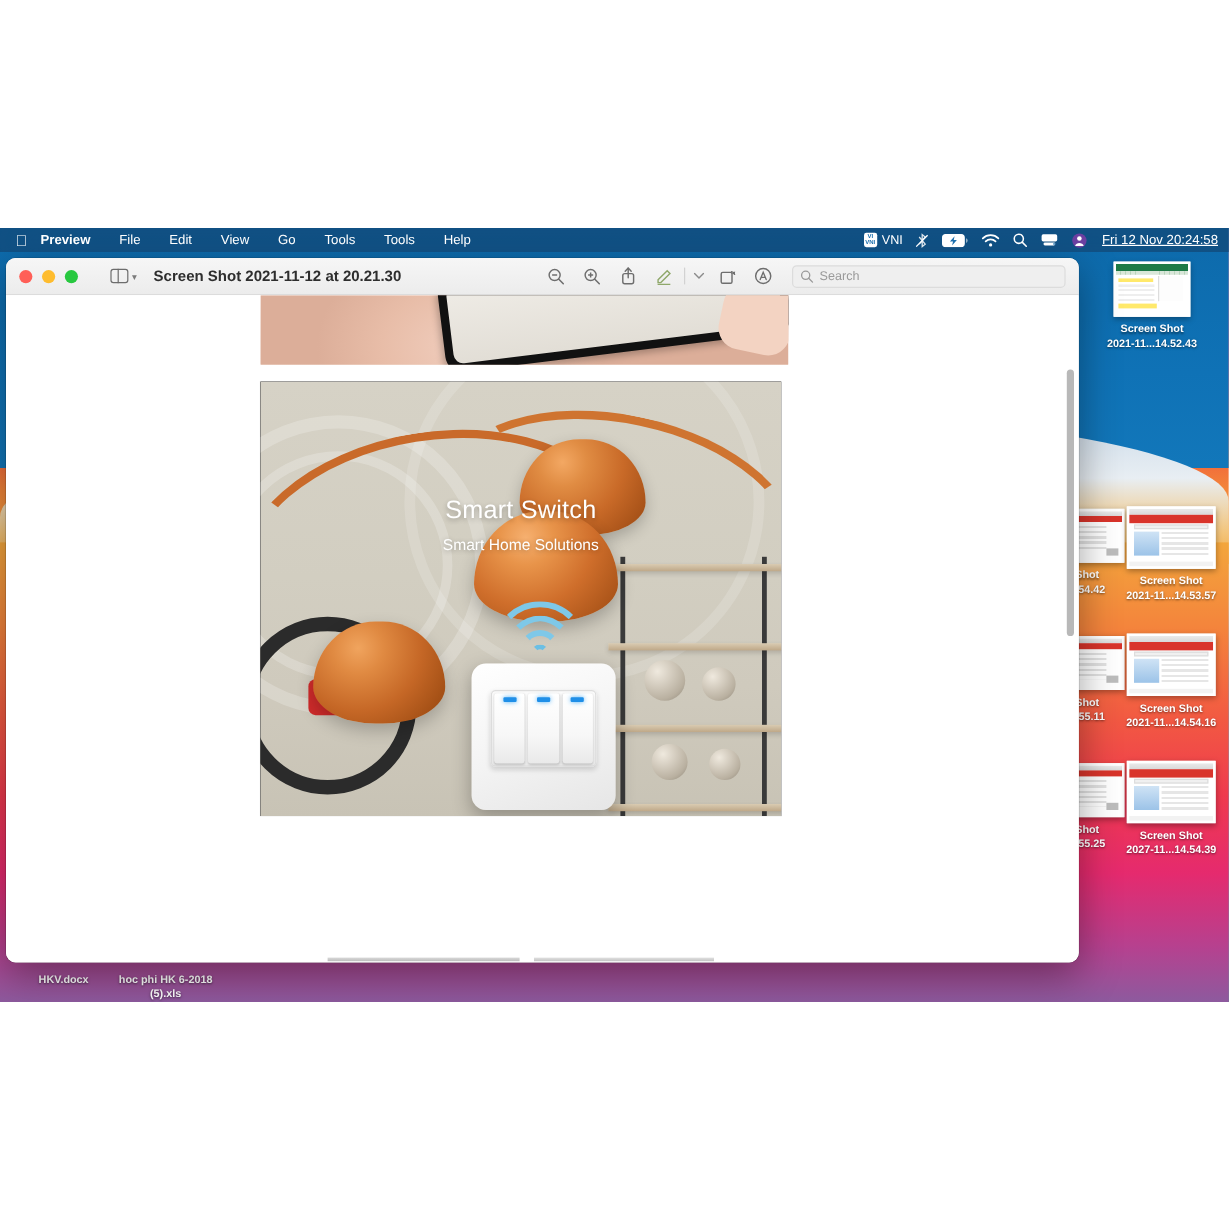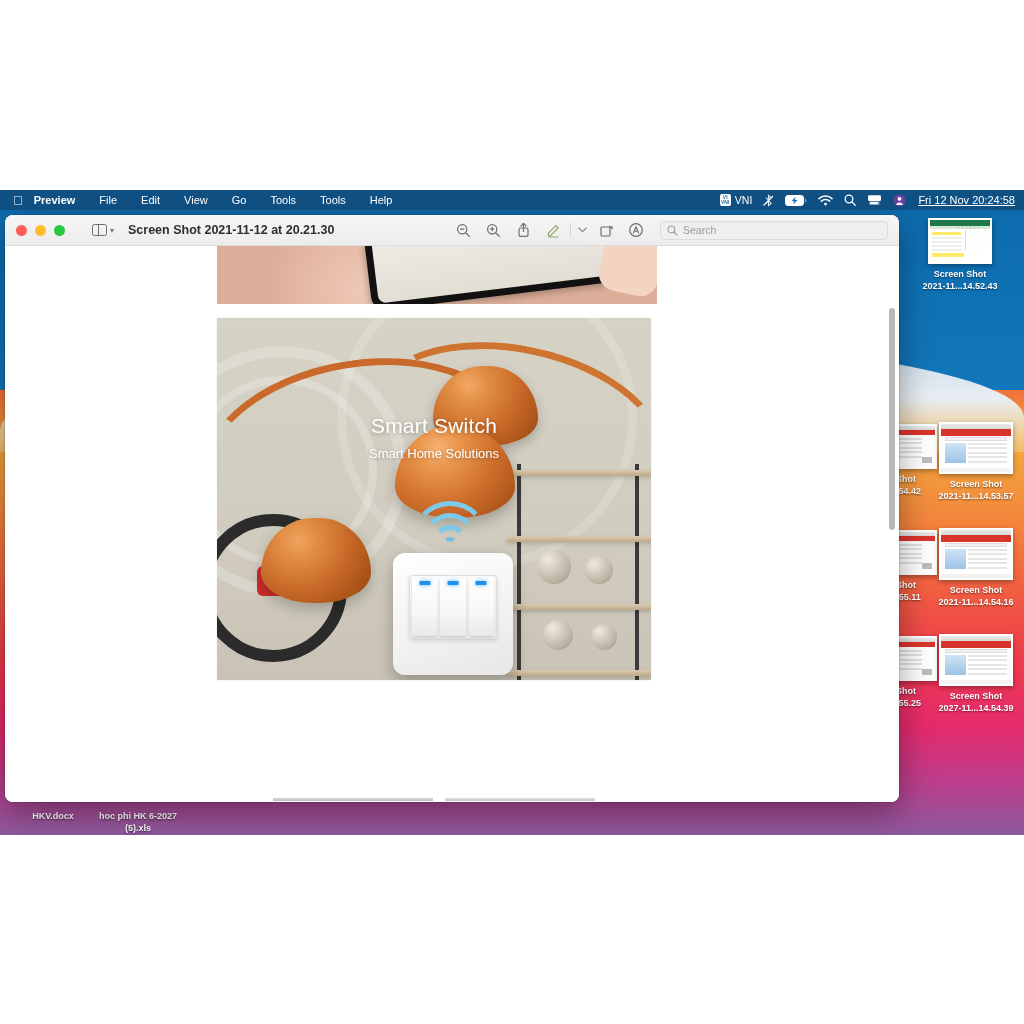--- a/index.html
+++ b/index.html
@@ -469,21 +469,21 @@
     <div class="dlabel">
       <span>Screen Shot</span><br><span>2027-11...14.54.39</span>
     </div>
   </div>
 
   <div class="dicon" style="left:8px; top:616px; width:90px;">
     <div class="dlabel">HKV.docx</div>
   </div>
   <div class="dicon" style="left:92px; top:616px; width:92px;">
     <div class="dlabel">
-      <span>hoc phi HK 6-2027</span><br><span>(5).xls</span>
+      <span>hoc phi HK 6-2018</span><br><span>(5).xls</span>
     </div>
   </div>
 
   <div id="window">
 
     <div id="titlebar">
       <div class="lights">
         <span class="light l-red"></span>
         <span class="light l-yel"></span>
         <span class="light l-grn"></span>

